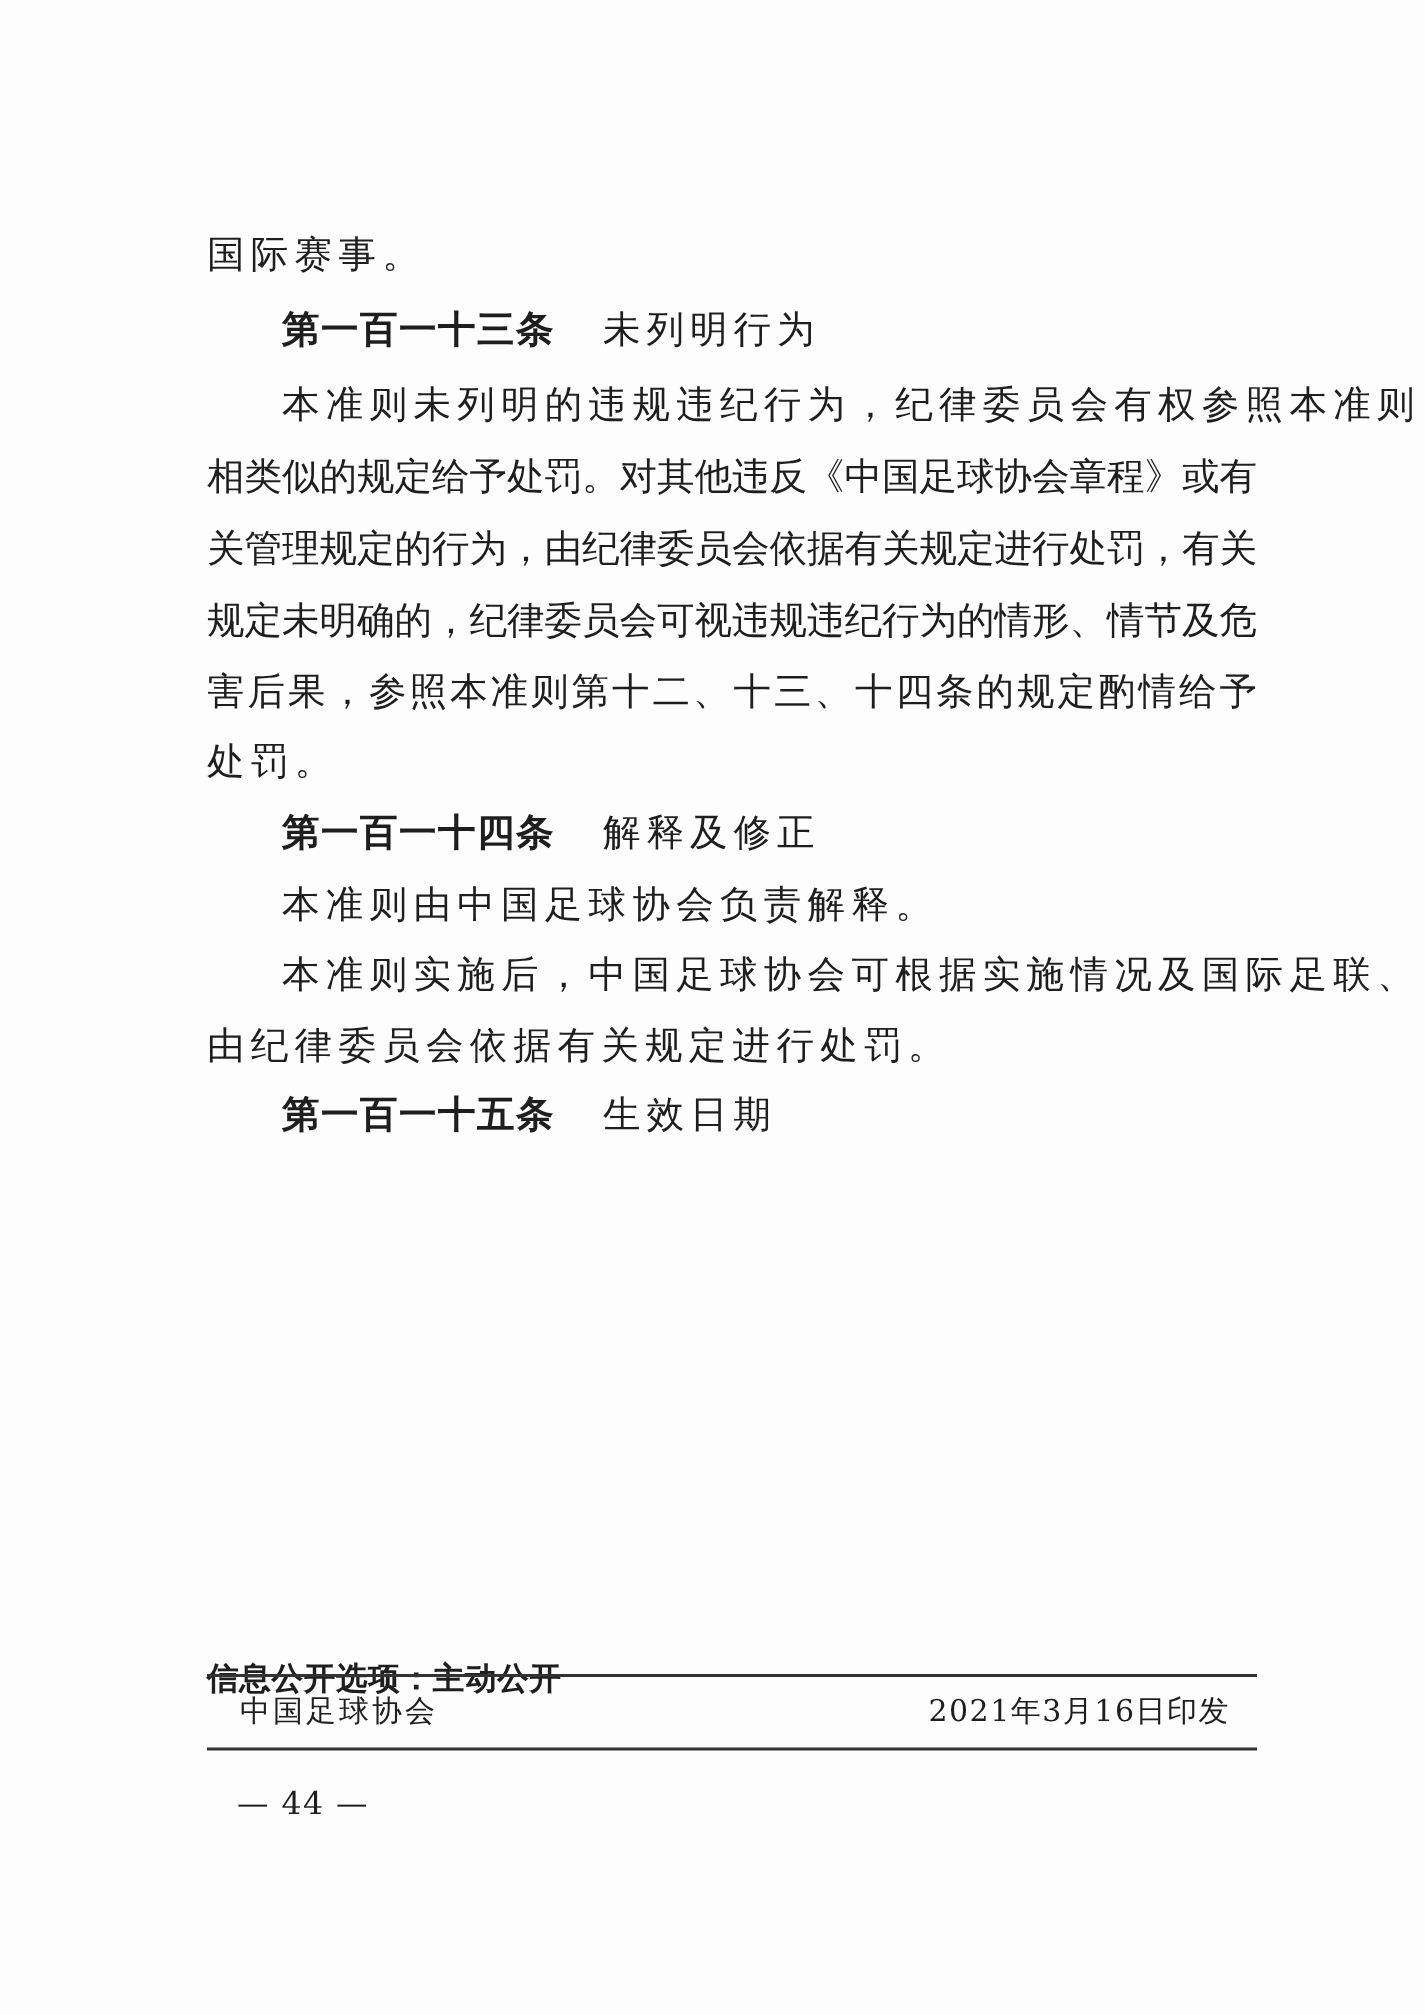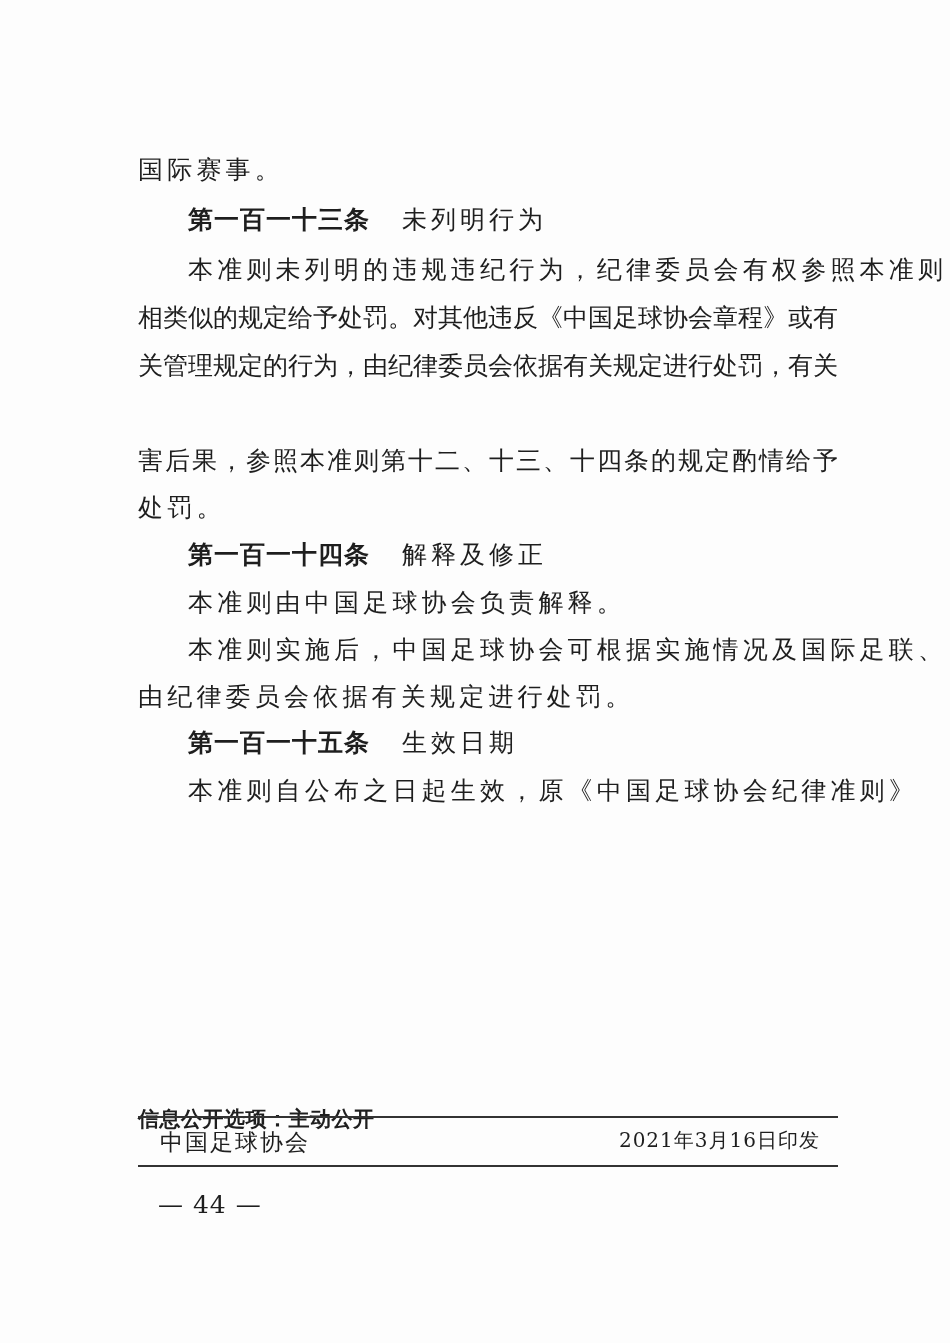--- a/index.html
+++ b/index.html
@@ -14,50 +14,50 @@
   }
   .indent { left: 188px; }
   .article-title { font-family: "DejaVu Sans", "Liberation Sans", sans-serif; font-weight: bold; letter-spacing: 1px; }
   .article-name { margin-left: 32px; font-weight: normal; font-family: "DejaVu Serif", "Liberation Serif", serif; letter-spacing: 4px; }
   .justify { text-align: justify; text-align-last: justify; width: 700px; letter-spacing: 0; }
   .disclosure {
     position: absolute; left: 138px; top: 1078px; font-size: 21px; font-weight: bold;
     font-family: "DejaVu Sans", "Liberation Sans", sans-serif; letter-spacing: 0.5px; margin-top: 27px;
   }
   .hr { position: absolute; left: 138px; width: 700px; height: 2px; background: #333; }
-  .issuer { position: absolute; left: 160px; top: 1127px; font-size: 23px; letter-spacing: 2px; }
+  .issuer { position: absolute; left: 160px; top: 1127px; font-size: 20px; letter-spacing: 2px; }
   .issue-date { position: absolute; right: 130px; top: 1127px; font-size: 20px; letter-spacing: 1px; }
-  .page-number { position: absolute; left: 158px; top: 1190px; font-size: 25px; letter-spacing: 1px; }
+  .page-number { position: absolute; left: 158px; top: 1190px; font-size: 21px; letter-spacing: 1px; }
 </style>
 </head>
 <body>
 
 <div class="page">
   <div class="line" style="top:155px;">国际赛事。</div>
 
   <div class="line indent" style="top:205px;">
     <span class="article-title">第一百一十三条</span><span class="article-name">未列明行为</span>
   </div>
   <div class="line indent" style="top:255px; width:650px;">本准则未列明的违规违纪行为，纪律委员会有权参照本准则</div>
   <div class="line justify" style="top:303px;">相类似的规定给予处罚。对其他违反《中国足球协会章程》或有</div>
   <div class="line justify" style="top:351px;">关管理规定的行为，由纪律委员会依据有关规定进行处罚，有关</div>
+  <div class="line justify" style="top:399px;">规定未明确的，纪律委员会可视违规违纪行为的情形、情节及危</div>
   <div class="line justify" style="top:446px;">害后果，参照本准则第十二、十三、十四条的规定酌情给予</div>
   <div class="line" style="top:493px;">处罚。</div>
 
   <div class="line indent" style="top:540px;">
     <span class="article-title">第一百一十四条</span><span class="article-name">解释及修正</span>
   </div>
   <div class="line indent" style="top:635px; width:650px;">本准则实施后，中国足球协会可根据实施情况及国际足联、</div>
   <div class="line indent" style="top:588px;">本准则由中国足球协会负责解释。</div>
   <div class="line" style="top:682px;">由纪律委员会依据有关规定进行处罚。</div>
 
   <div class="line indent" style="top:728px;">
     <span class="article-title">第一百一十五条</span><span class="article-name">生效日期</span>
   </div>
-  <div class="line indent" style="top:776px; width:650px;">本准则自公布之日起生效，原《中国足球协会纪律准则》</div>
 
   <div class="disclosure">信息公开选项：主动公开</div>
   <div class="hr" style="top:1116px;"></div>
   <div class="issuer">中国足球协会</div>
   <div class="issue-date">2021年3月16日印发</div>
   <div class="hr" style="top:1165px;"></div>
   <div class="page-number">— 44 —</div>
 </div>
 
 </body></html>

